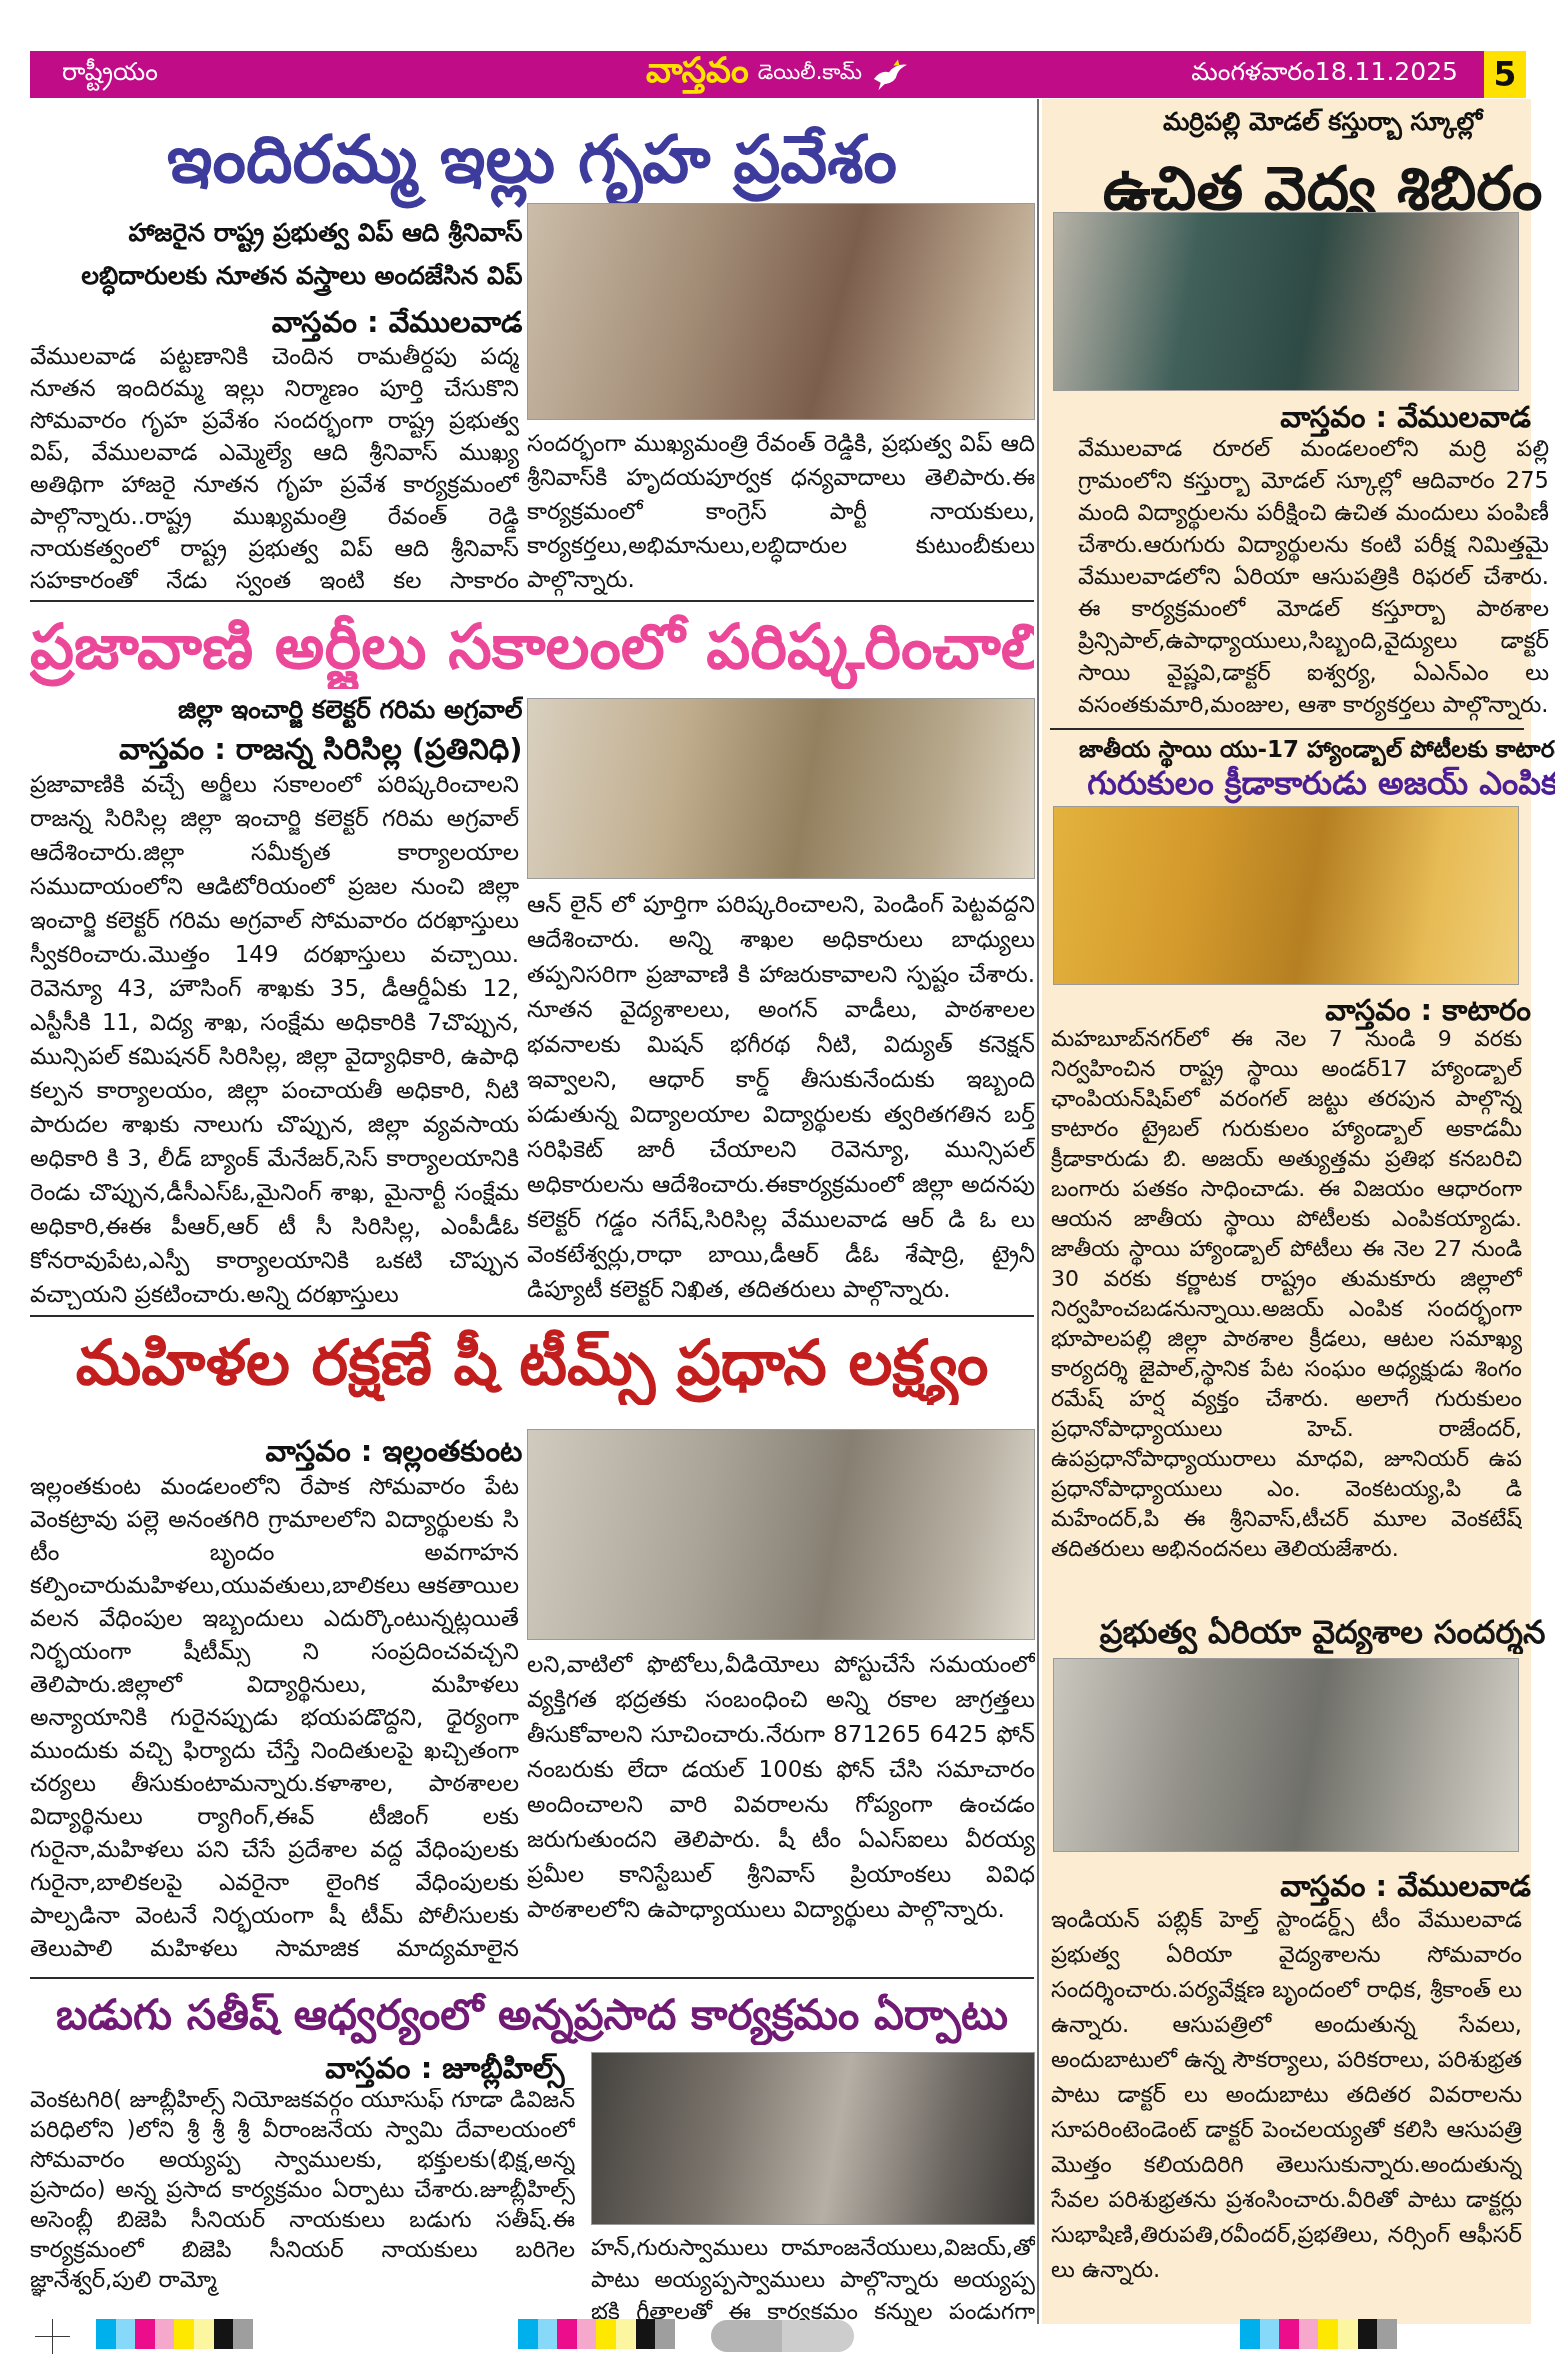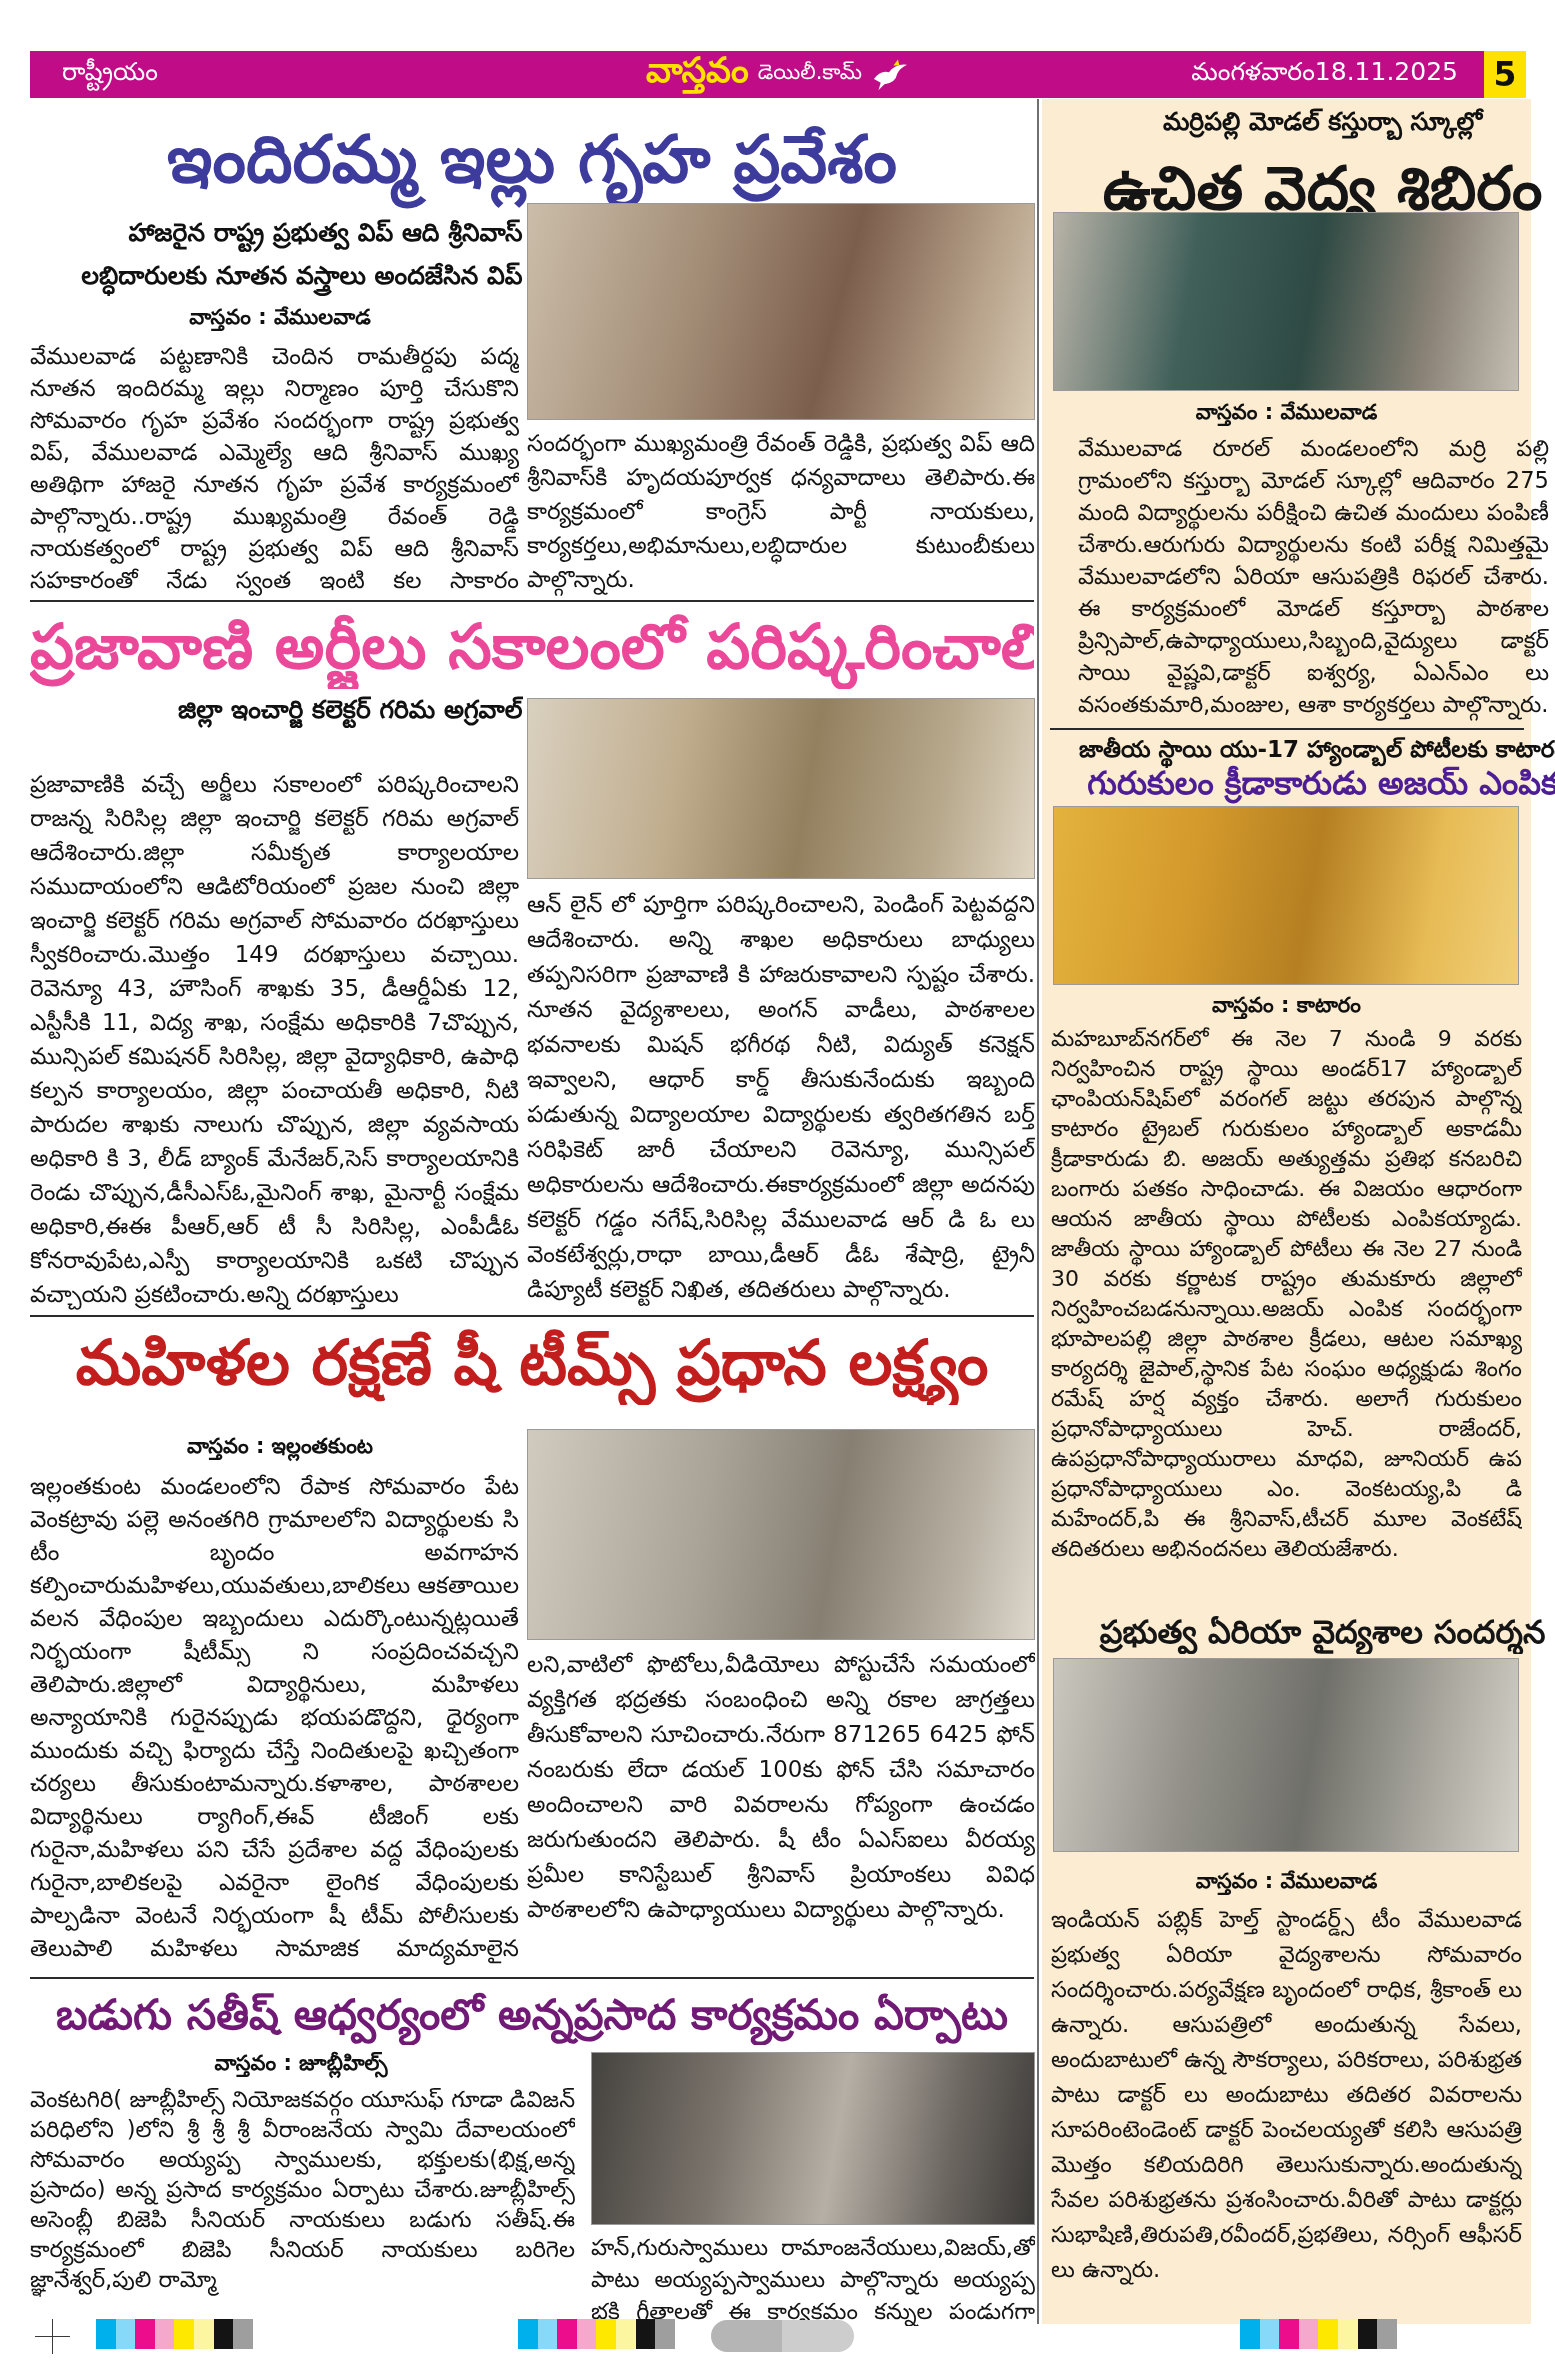--- a/index.html
+++ b/index.html
@@ -19,21 +19,21 @@
   .dove { width:39px; height:33px; }
   .topbar .date { margin-left:auto; color:#fff; font-size:25px; margin-right:68px; }
   .pagebox { position:absolute; right:0; top:0; width:42px; height:47px; background:#ffe100;
     color:#101010; font-size:33px; font-weight:bold; display:flex; align-items:center; justify-content:center; }
 
   
   .leftcol { position:absolute; left:30px; top:105px; width:1004px; height:2221px; }
   .abs { position:absolute; }
   .hl { font-weight:bold; text-align:center; white-space:nowrap; overflow:hidden; width:100%; }
   .sub { font-weight:bold; text-align:right; font-size:25px; overflow:hidden; white-space:nowrap; }
-  .dl  { font-weight:bold; text-align:center; font-size:21px; overflow:hidden; white-space:nowrap; }
+  .dl  { font-weight:bold; text-align:right; font-size:29px; overflow:hidden; white-space:nowrap; }
   .body { font-size:23px; line-height:34px; text-align:justify; overflow:hidden; color:#141414; }
   .rule { position:absolute; height:1.5px; background:#2a2a2a; left:0; width:100%; }
   .photo { position:absolute; border:0.8px solid #9a9a9a; }
 
   
   .a1-headline { top:6px; font-size:66px; height:102px; line-height:98px; }
   .a1-sub1 { top:113px; left:7.5px; width:485px; }
   .a1-sub2 { top:156px; left:7.5px; width:485px; }
   .a1-dl   { top:200px; left:7.5px; width:485px; }
   .a1-body1 { top:235px; left:0; width:489px; height:259px; line-height:32px; }
@@ -129,20 +129,21 @@
     <div class="abs sub a1-sub1">హాజరైన రాష్ట్ర ప్రభుత్వ విప్ ఆది శ్రీనివాస్</div>
     <div class="abs sub a1-sub2">లబ్ధిదారులకు నూతన వస్త్రాలు అందజేసిన విప్</div>
     <div class="abs dl a1-dl">వాస్తవం : వేములవాడ</div>
     <div class="abs body a1-body1">వేములవాడ పట్టణానికి చెందిన రామతీర్దపు పద్మ నూతన ఇందిరమ్మ ఇల్లు నిర్మాణం పూర్తి చేసుకొని సోమవారం గృహ ప్రవేశం సందర్భంగా రాష్ట్ర ప్రభుత్వ విప్, వేములవాడ ఎమ్మెల్యే ఆది శ్రీనివాస్ ముఖ్య అతిథిగా హాజరై నూతన గృహ ప్రవేశ కార్యక్రమంలో పాల్గొన్నారు..రాష్ట్ర ముఖ్యమంత్రి రేవంత్ రెడ్డి నాయకత్వంలో రాష్ట్ర ప్రభుత్వ విప్ ఆది శ్రీనివాస్ సహకారంతో నేడు స్వంత ఇంటి కల సాకారం అయ్యిందని తెలిపారు..ఈ</div>
     <div class="photo a1-photo"></div>
     <div class="abs body a1-body2">సందర్భంగా ముఖ్యమంత్రి రేవంత్ రెడ్డికి, ప్రభుత్వ విప్ ఆది శ్రీనివాస్‌కి హృదయపూర్వక ధన్యవాదాలు తెలిపారు.ఈ కార్యక్రమంలో కాంగ్రెస్ పార్టీ నాయకులు, కార్యకర్తలు,అభిమానులు,లబ్ధిదారుల కుటుంబీకులు పాల్గొన్నారు.</div>
     <div class="rule rule1"></div>
 
     <div class="abs hl a2-headline" style="color: #ec4899;">ప్రజావాణి అర్జీలు సకాలంలో పరిష్కరించాలి</div>
     <div class="abs sub a2-sub">జిల్లా ఇంచార్జి కలెక్టర్ గరిమ అగ్రవాల్</div>
+    <div class="abs dl a2-dl">వాస్తవం : రాజన్న సిరిసిల్ల (ప్రతినిధి)</div>
     <div class="abs body a2-body1">ప్రజావాణికి వచ్చే అర్జీలు సకాలంలో పరిష్కరించాలని రాజన్న సిరిసిల్ల జిల్లా ఇంచార్జి కలెక్టర్ గరిమ అగ్రవాల్ ఆదేశించారు.జిల్లా సమీకృత కార్యాలయాల సముదాయంలోని ఆడిటోరియంలో ప్రజల నుంచి జిల్లా ఇంచార్జి కలెక్టర్ గరిమ అగ్రవాల్ సోమవారం దరఖాస్తులు స్వీకరించారు.మొత్తం 149 దరఖాస్తులు వచ్చాయి. రెవెన్యూ 43, హౌసింగ్ శాఖకు 35, డీఆర్డీఏకు 12, ఎస్టీసీకి 11, విద్య శాఖ, సంక్షేమ అధికారికి 7చొప్పున, మున్సిపల్ కమిషనర్ సిరిసిల్ల, జిల్లా వైద్యాధికారి, ఉపాధి కల్పన కార్యాలయం, జిల్లా పంచాయతీ అధికారి, నీటి పారుదల శాఖకు నాలుగు చొప్పున, జిల్లా వ్యవసాయ అధికారి కి 3, లీడ్ బ్యాంక్ మేనేజర్,సెస్ కార్యాలయానికి రెండు చొప్పున,డీసీఎస్ఓ,మైనింగ్ శాఖ, మైనార్టీ సంక్షేమ అధికారి,ఈఈ పీఆర్,ఆర్ టీ సీ సిరిసిల్ల, ఎంపీడీఓ కోనరావుపేట,ఎస్పీ కార్యాలయానికి ఒకటి చొప్పున వచ్చాయని ప్రకటించారు.అన్ని దరఖాస్తులు</div>
     <div class="photo a2-photo"></div>
     <div class="abs body a2-body2">ఆన్ లైన్ లో పూర్తిగా పరిష్కరించాలని, పెండింగ్ పెట్టవద్దని ఆదేశించారు. అన్ని శాఖల అధికారులు బాధ్యులు తప్పనిసరిగా ప్రజావాణి కి హాజరుకావాలని స్పష్టం చేశారు. నూతన వైద్యశాలలు, అంగన్ వాడీలు, పాఠశాలల భవనాలకు మిషన్ భగీరథ నీటి, విద్యుత్ కనెక్షన్ ఇవ్వాలని, ఆధార్ కార్డ్ తీసుకునేందుకు ఇబ్బంది పడుతున్న విద్యాలయాల విద్యార్థులకు త్వరితగతిన బర్త్ సరిఫికెట్ జారీ చేయాలని రెవెన్యూ, మున్సిపల్ అధికారులను ఆదేశించారు.ఈకార్యక్రమంలో జిల్లా అదనపు కలెక్టర్ గడ్డం నగేష్,సిరిసిల్ల వేములవాడ ఆర్ డి ఓ లు వెంకటేశ్వర్లు,రాధా బాయి,డీఆర్ డీఓ శేషాద్రి, ట్రైనీ డిప్యూటీ కలెక్టర్ నిఖిత, తదితరులు పాల్గొన్నారు.</div>
     <div class="rule rule2"></div>
 
     <div class="abs hl a3-headline" style="color: rgb(194, 30, 30);">మహిళల రక్షణే  షీ టీమ్స్ ప్రధాన లక్ష్యం</div>
     <div class="abs dl a3-dl">వాస్తవం : ఇల్లంతకుంట</div>
     <div class="abs body a3-body1">ఇల్లంతకుంట మండలంలోని రేపాక సోమవారం పేట వెంకట్రావు పల్లె అనంతగిరి గ్రామాలలోని విద్యార్థులకు సి టీం బృందం అవగాహన కల్పించారుమహిళలు,యువతులు,బాలికలు ఆకతాయిల వలన వేధింపుల ఇబ్బందులు ఎదుర్కొంటున్నట్లయితే నిర్భయంగా షీటీమ్స్ ని సంప్రదించవచ్చని తెలిపారు.జిల్లాలో విద్యార్థినులు, మహిళలు అన్యాయానికి గురైనప్పుడు భయపడొద్దని, ధైర్యంగా ముందుకు వచ్చి ఫిర్యాదు చేస్తే నిందితులపై ఖచ్చితంగా చర్యలు తీసుకుంటామన్నారు.కళాశాల, పాఠశాలల విద్యార్థినులు ర్యాగింగ్,ఈవ్ టీజింగ్ లకు గురైనా,మహిళలు పని చేసే ప్రదేశాల వద్ద వేధింపులకు గురైనా,బాలికలపై ఎవరైనా లైంగిక వేధింపులకు పాల్పడినా వెంటనే నిర్భయంగా షీ టీమ్ పోలీసులకు తెలుపాలి మహిళలు సామాజిక మాద్యమాలైన ఫేస్బుక్,వాట్సాప్,ఇన్స్టాగ్రామ్ వినియోగంలో జాగ్రత్తలు వహించా</div>
     <div class="photo a3-photo"></div>
     <div class="abs body a3-body2">లని,వాటిలో ఫొటోలు,వీడియోలు పోస్టుచేసే సమయంలో వ్యక్తిగత భద్రతకు సంబంధించి అన్ని రకాల జాగ్రత్తలు తీసుకోవాలని సూచించారు.నేరుగా 871265 6425 ఫోన్ నంబరుకు లేదా డయల్ 100కు ఫోన్ చేసి సమాచారం అందించాలని వారి వివరాలను గోప్యంగా ఉంచడం జరుగుతుందని తెలిపారు. షీ టీం ఏఎస్ఐలు వీరయ్య ప్రమీల కానిస్టేబుల్ శ్రీనివాస్ ప్రియాంకలు వివిధ పాఠశాలలోని ఉపాధ్యాయులు విద్యార్థులు పాల్గొన్నారు.</div>

